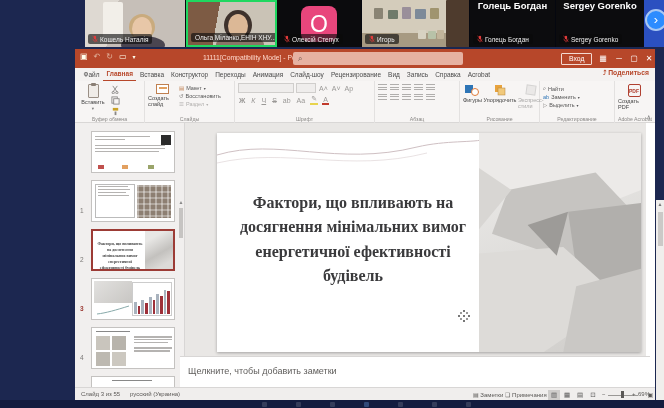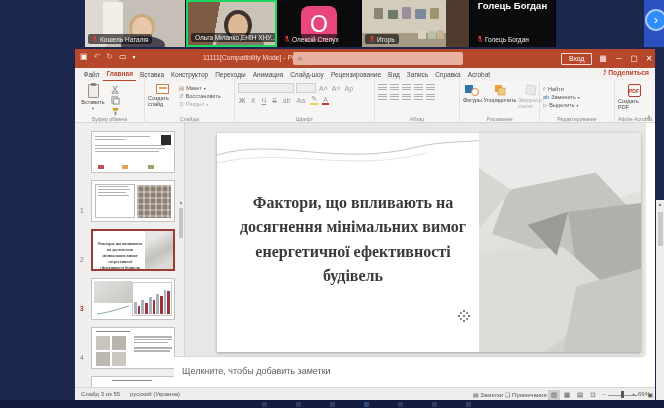--- a/index.html
+++ b/index.html
@@ -76,21 +76,21 @@
   .slidetitle{position:absolute;left:10px;top:58px;width:252px;text-align:center;
     font-family:"Liberation Serif",serif;font-weight:bold;font-size:16px;line-height:1.52;color:#3a3a3c;}
   .crystals{position:absolute;left:262px;top:0;width:162px;height:219px;background:linear-gradient(160deg,#efeeec,#cfcdca);}
   .poly{position:absolute;left:0;top:0;width:100%;height:100%;}
   .movecur{position:absolute;left:246px;top:182px;width:2px;height:2px;background:#777;
     box-shadow:5px 0 #777,-5px 0 #777,0 5px #777,0 -5px #777,3px 3px #999,-3px 3px #999,3px -3px #999,-3px -3px #999;}
   .mscroll{position:absolute;left:471px;top:77px;width:8px;height:230px;background:#f0eeec;}
   .msthumb{position:absolute;left:1.5px;top:12px;width:5px;height:34px;background:#cbc9c7;}
   .msbtn{position:absolute;left:0;width:8px;font-size:5px;color:#777;text-align:center;line-height:7px;}
   
-  .notes{left:99px;top:307px;width:470px;height:31px;background:#fff;border-top:1px solid #d8d6d5;}
+  .notes{left:105px;top:307px;width:470px;height:31px;background:#fff;border-top:1px solid #d8d6d5;}
   .notestext{position:absolute;left:8px;top:9px;font-size:9px;color:#5f5d5b;}
   .statusbar{left:0;top:338px;width:580px;height:13px;background:#f0eeed;border-top:1px solid #d8d6d5;font-size:6px;color:#5a5856;}
   .st{position:absolute;top:3px;white-space:nowrap;}
   .viewbtn{position:absolute;top:1.5px;width:12px;height:10px;text-align:center;font-size:6.5px;line-height:10px;color:#555;}
   .viewbtn.sel{background:#cfcdcb;}
   .sl-track{position:absolute;top:6.5px;left:524px;width:30px;height:1px;background:#9a9896;}
   .sl-thumb{position:absolute;top:3px;left:538px;width:2.5px;height:7px;background:#5a5856;}
   
   .taskbar{left:0;top:400px;width:664px;height:8px;background:#141c3f;}
   .tico{position:absolute;top:2px;width:5px;height:5px;border-radius:1px;background:rgba(255,255,255,.14);}
@@ -169,20 +169,32 @@
         <svg width="6" height="8" viewBox="0 0 10 12">
             <rect x="3.2" y="0.5" width="3.6" height="6" rx="1.8" fill="#e23b3b"></rect>
             <path d="M1.5 5.5a3.5 4 0 0 0 7 0" stroke="#e23b3b" stroke-width="1" fill="none"></path>
             <line x1="5" y1="9.5" x2="5" y2="11.5" stroke="#e23b3b"></line>
             <line x1="1" y1="0.5" x2="9" y2="11" stroke="#e23b3b"></line>
           </svg>
         <span>Голець Богдан</span>
       </div>
     </div>
 
+    <div class="tile tile6" style="width:89px">
+      <span class="centername" style="font-size:9.5px">Sergey Gorenko</span>
+      <div class="vlabel">
+        <svg width="6" height="8" viewBox="0 0 10 12">
+            <rect x="3.2" y="0.5" width="3.6" height="6" rx="1.8" fill="#e23b3b"></rect>
+            <path d="M1.5 5.5a3.5 4 0 0 0 7 0" stroke="#e23b3b" stroke-width="1" fill="none"></path>
+            <line x1="5" y1="9.5" x2="5" y2="11.5" stroke="#e23b3b"></line>
+            <line x1="1" y1="0.5" x2="9" y2="11" stroke="#e23b3b"></line>
+          </svg>
+        <span>Sergey Gorenko</span>
+      </div>
+    </div>
   </div>
 
   <div class="abs bluepatch"></div>
   <div class="abs nextbtn"><span>›</span></div>
 
   <div class="abs ppt">
 
     <div class="abs titlebar">
       <div class="abs qat">
         <span>▣</span>

